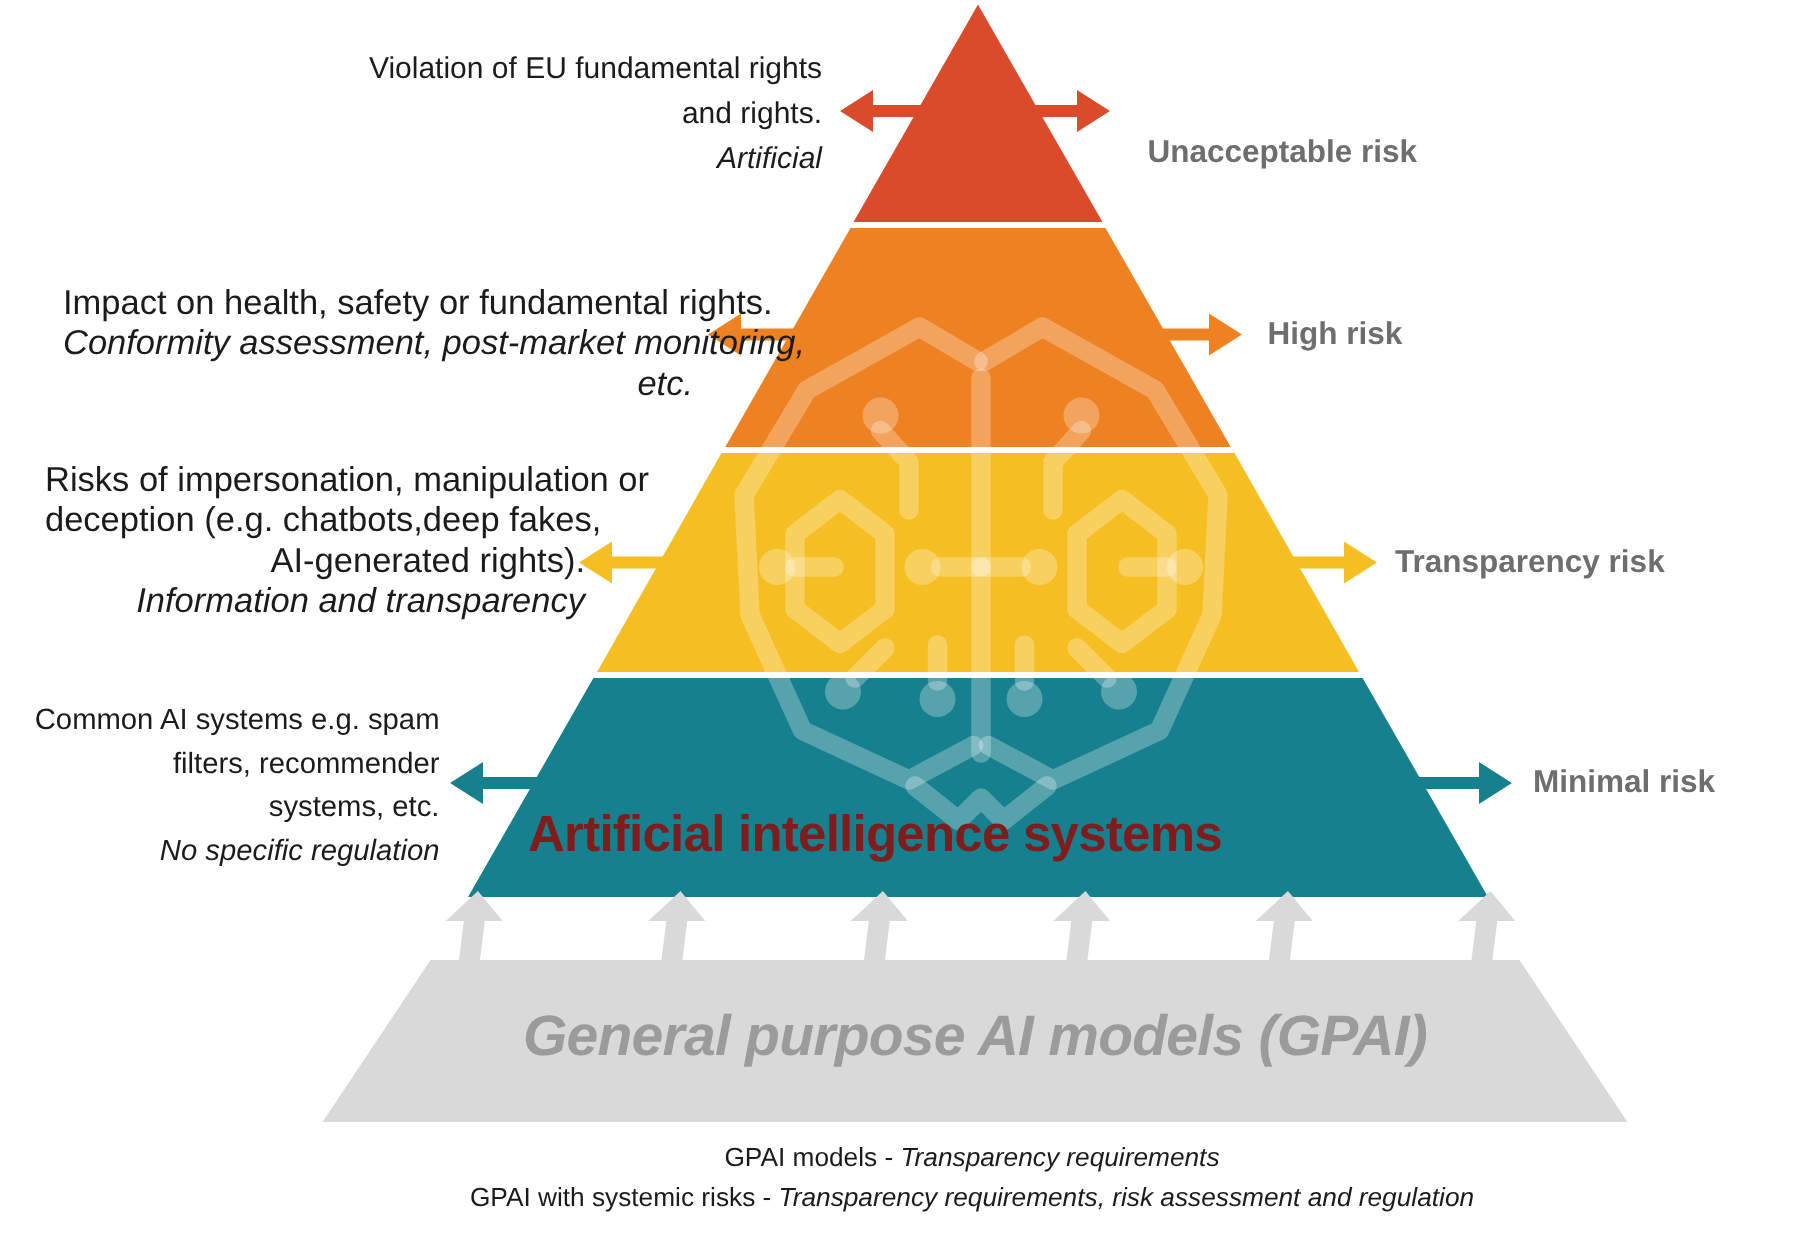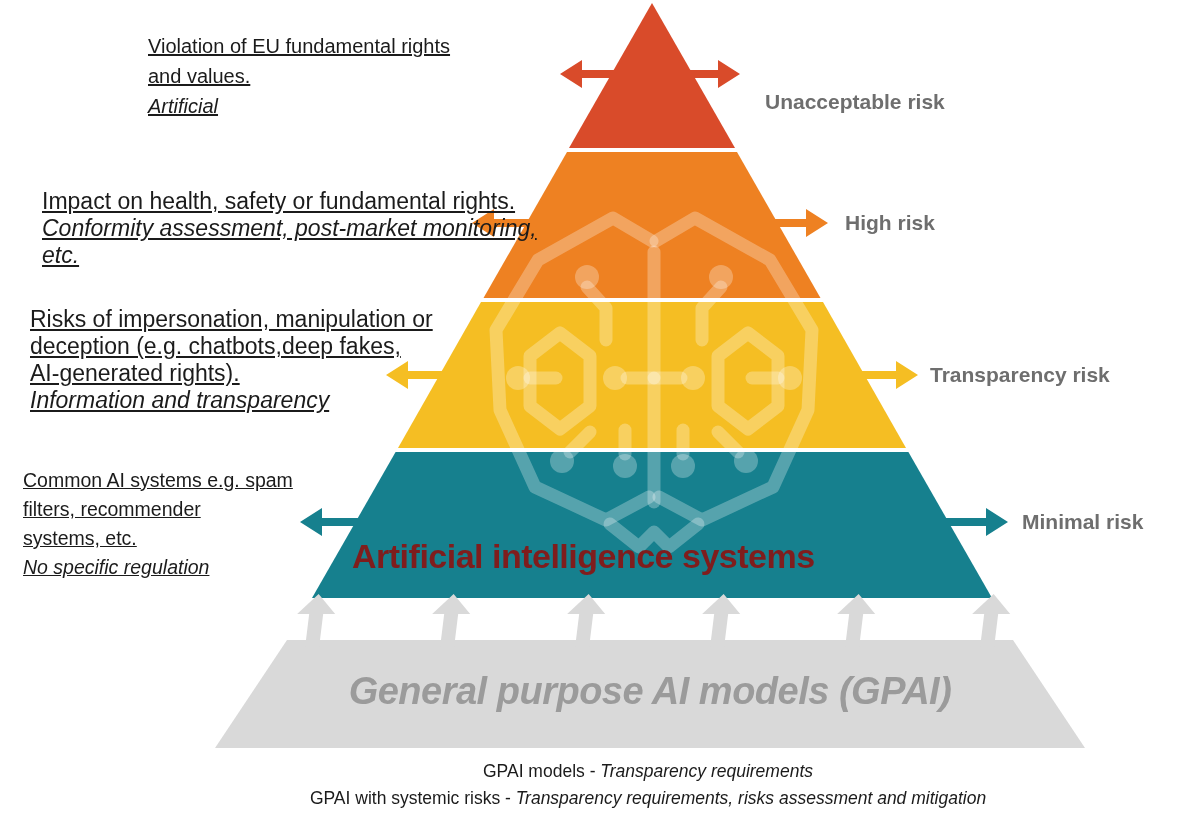--- a/index.html
+++ b/index.html
@@ -1,21 +1,21 @@
 <!DOCTYPE html>
 <html><head>
 <meta charset="utf-8">
 <style>
   html,body{margin:0;padding:0;background:#ffffff;}
   .canvas{
     position:relative;width:1200px;height:834px;overflow:hidden;background:#ffffff;
     font-family:"Liberation Sans",sans-serif;color:#1b1b1b;
   }
   .pyr-svg{position:absolute;left:0;top:0;width:1200px;height:834px;}
-  .ltext{position:absolute;color:#1b1b1b;text-decoration:underline;}
+  .ltext{position:absolute;text-align:right;color:#1b1b1b;}
   .ltext .ln{display:block;white-space:nowrap;}
   .it{font-style:italic;}
   .blk1{left:148px;top:31px;width:400px;font-size:20px;line-height:30px;}
   .blk2{left:42px;top:188px;width:420px;font-size:23px;line-height:27px;}
   .blk3{left:30px;top:306px;width:360px;font-size:23px;line-height:27px;}
   .blk4{left:23px;top:466px;width:270px;font-size:19.5px;line-height:29px;}
   .rlabel{position:absolute;font-weight:bold;color:#6e6e6e;font-size:21px;white-space:nowrap;line-height:24px;}
   .rl0{left:765px;top:62px;margin-top:28px;}
   .rl1{left:845px;top:211px;}
   .rl2{left:930px;top:363px;}
@@ -117,21 +117,21 @@
           <path d="M-7 4 L-7 -34 L-19 -34 L0 -54 L19 -34 L7 -34 L7 4 Z"></path>
         </g>
       <g transform="translate(987,648) skewX(-7)">
           <path d="M-7 4 L-7 -34 L-19 -34 L0 -54 L19 -34 L7 -34 L7 4 Z"></path>
         </g>
     </g>
   </svg>
 
   <div class="ltext blk1">
     <span class="ln">Violation of EU fundamental rights</span>
-    <span class="ln">and values.</span>
+    <span class="ln">and rights.</span>
     <span class="ln it">Artificial</span>
   </div>
 
   <div class="ltext blk2">
     <span class="ln">Impact on health, safety or fundamental rights.</span>
     <span class="ln it">Conformity assessment, post-market monitoring,</span>
     <span class="ln it">etc.</span>
   </div>
 
   <div class="ltext blk3">
@@ -151,16 +151,16 @@
   <div class="rlabel rl0">Unacceptable risk</div>
   <div class="rlabel rl1">High risk</div>
   <div class="rlabel rl2">Transparency risk</div>
   <div class="rlabel rl3">Minimal risk</div>
 
   <div class="ai-caption">Artificial intelligence systems</div>
   <div class="gpai-caption">General purpose AI models (GPAI)</div>
 
   <div class="footer">
     <span class="fline"><span>GPAI models - </span><span class="it">Transparency requirements</span></span>
-    <span class="fline"><span>GPAI with systemic risks - </span><span class="it">Transparency requirements, risks assessment and mitigation</span></span>
+    <span class="fline"><span>GPAI with systemic risks - </span><span class="it">Transparency requirements, risk assessment and regulation</span></span>
   </div>
 
 </div>
 
 </body></html>

